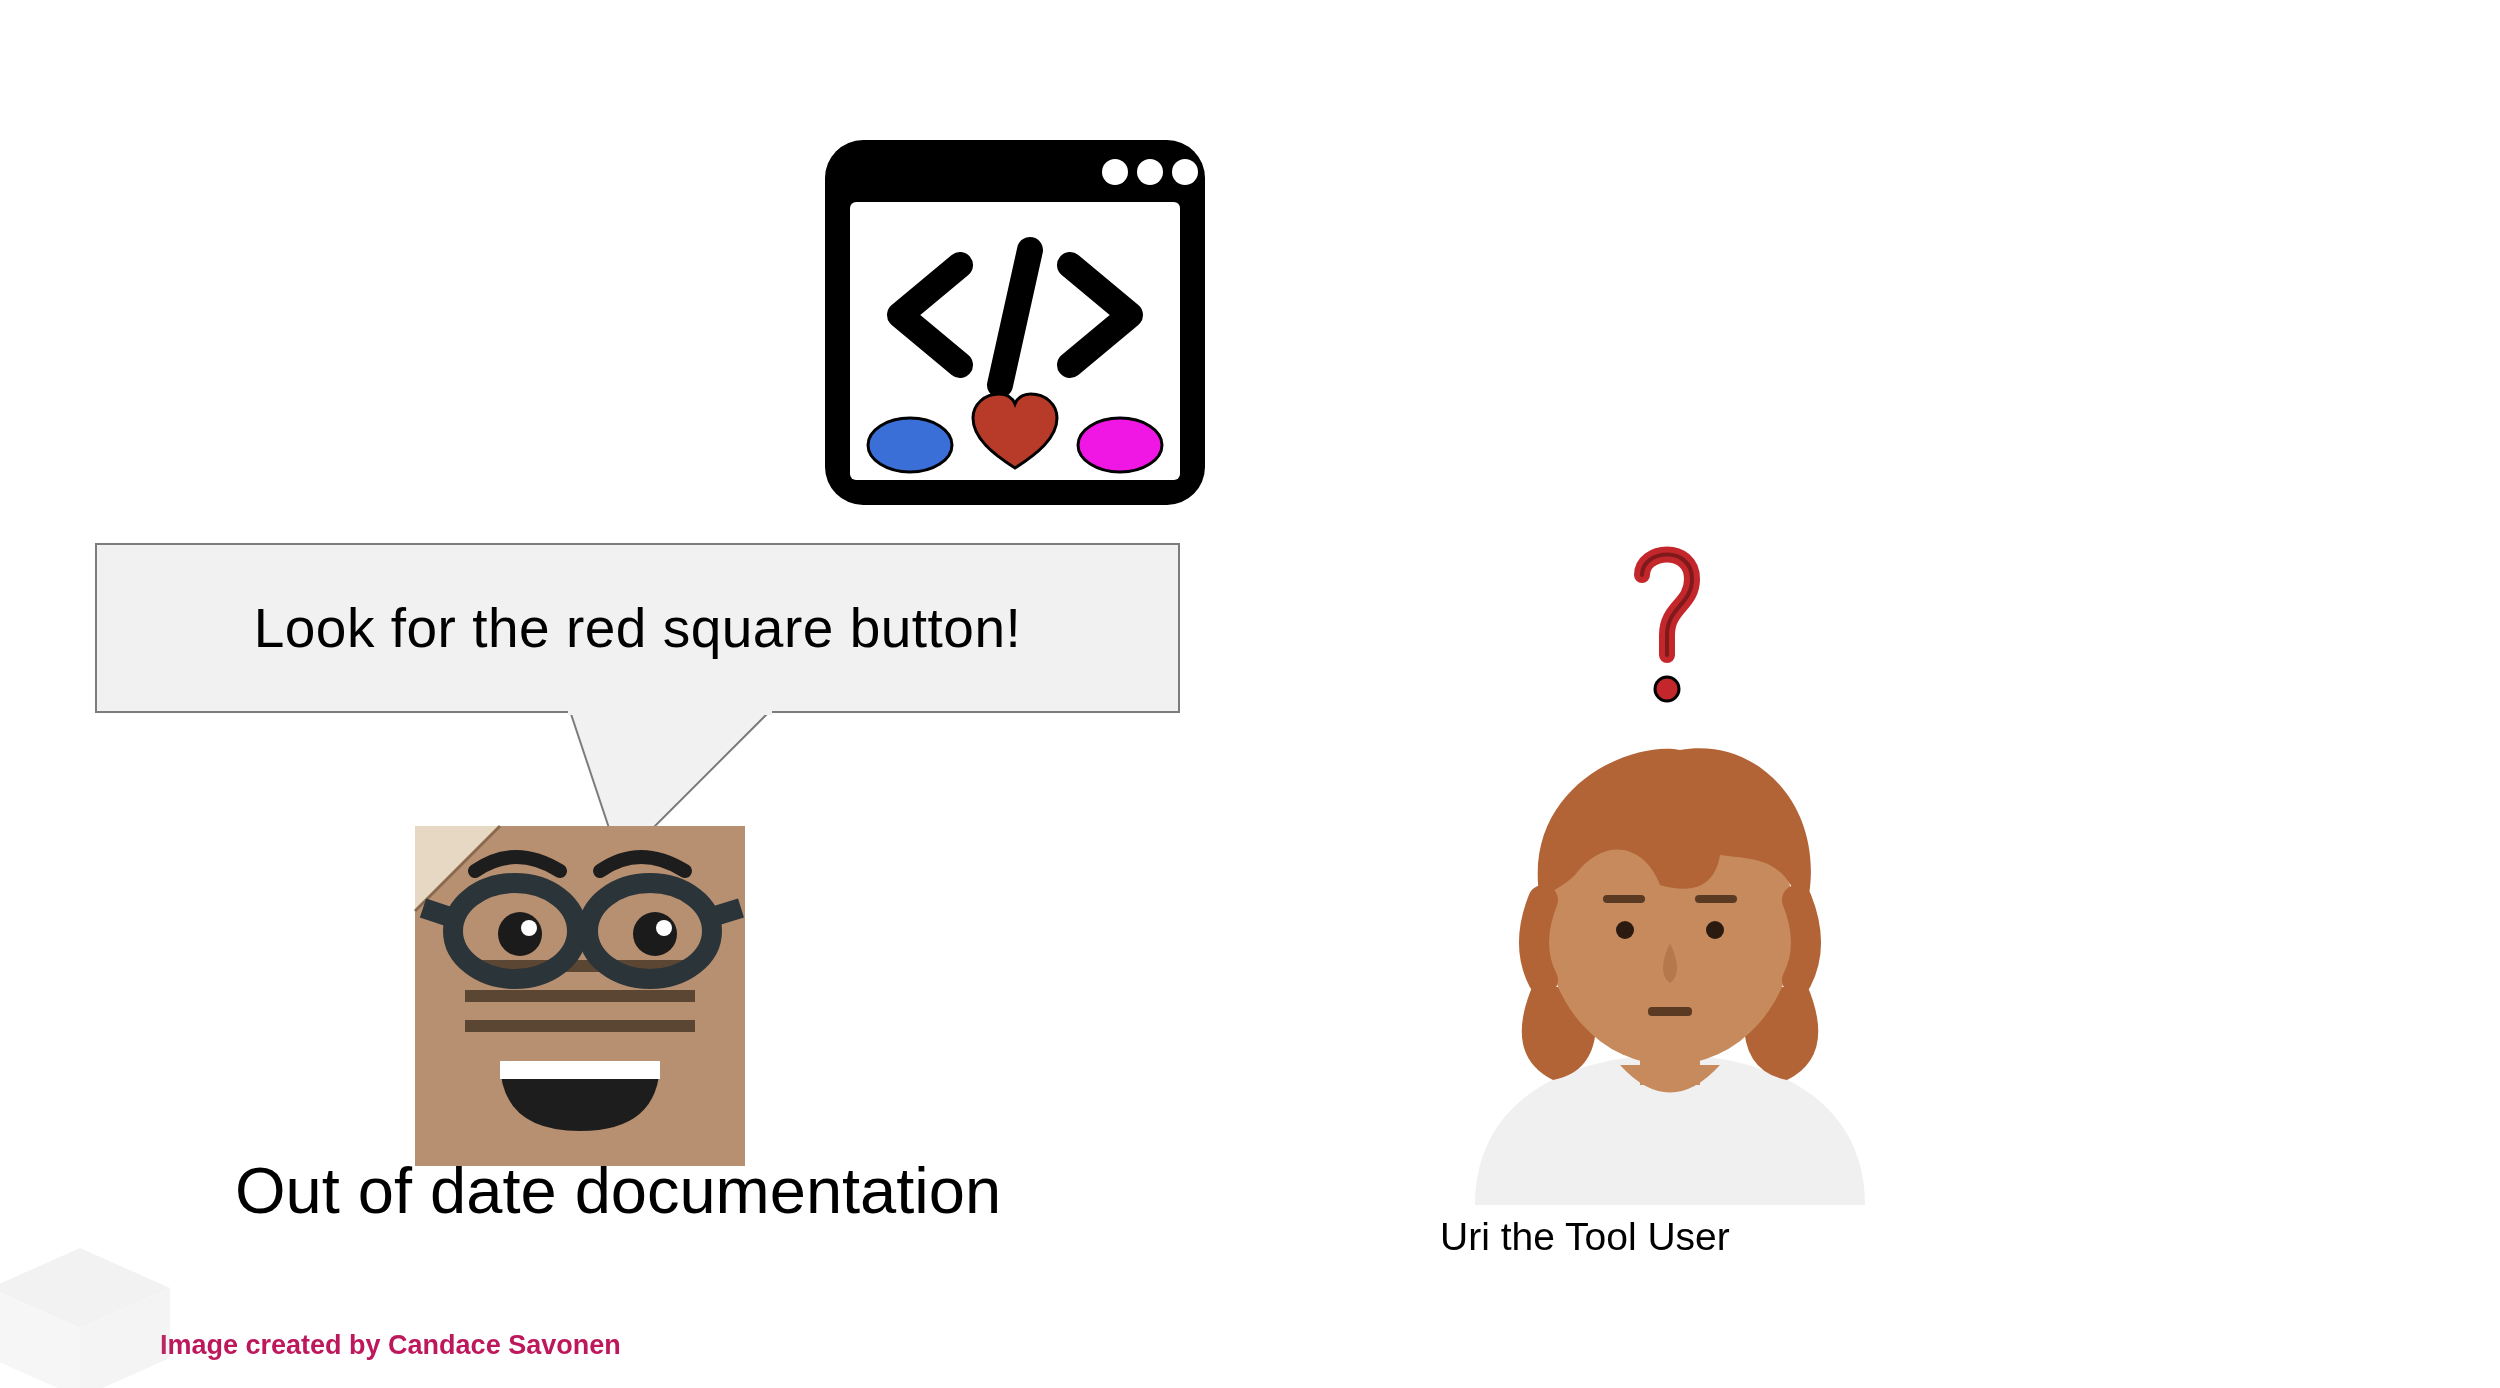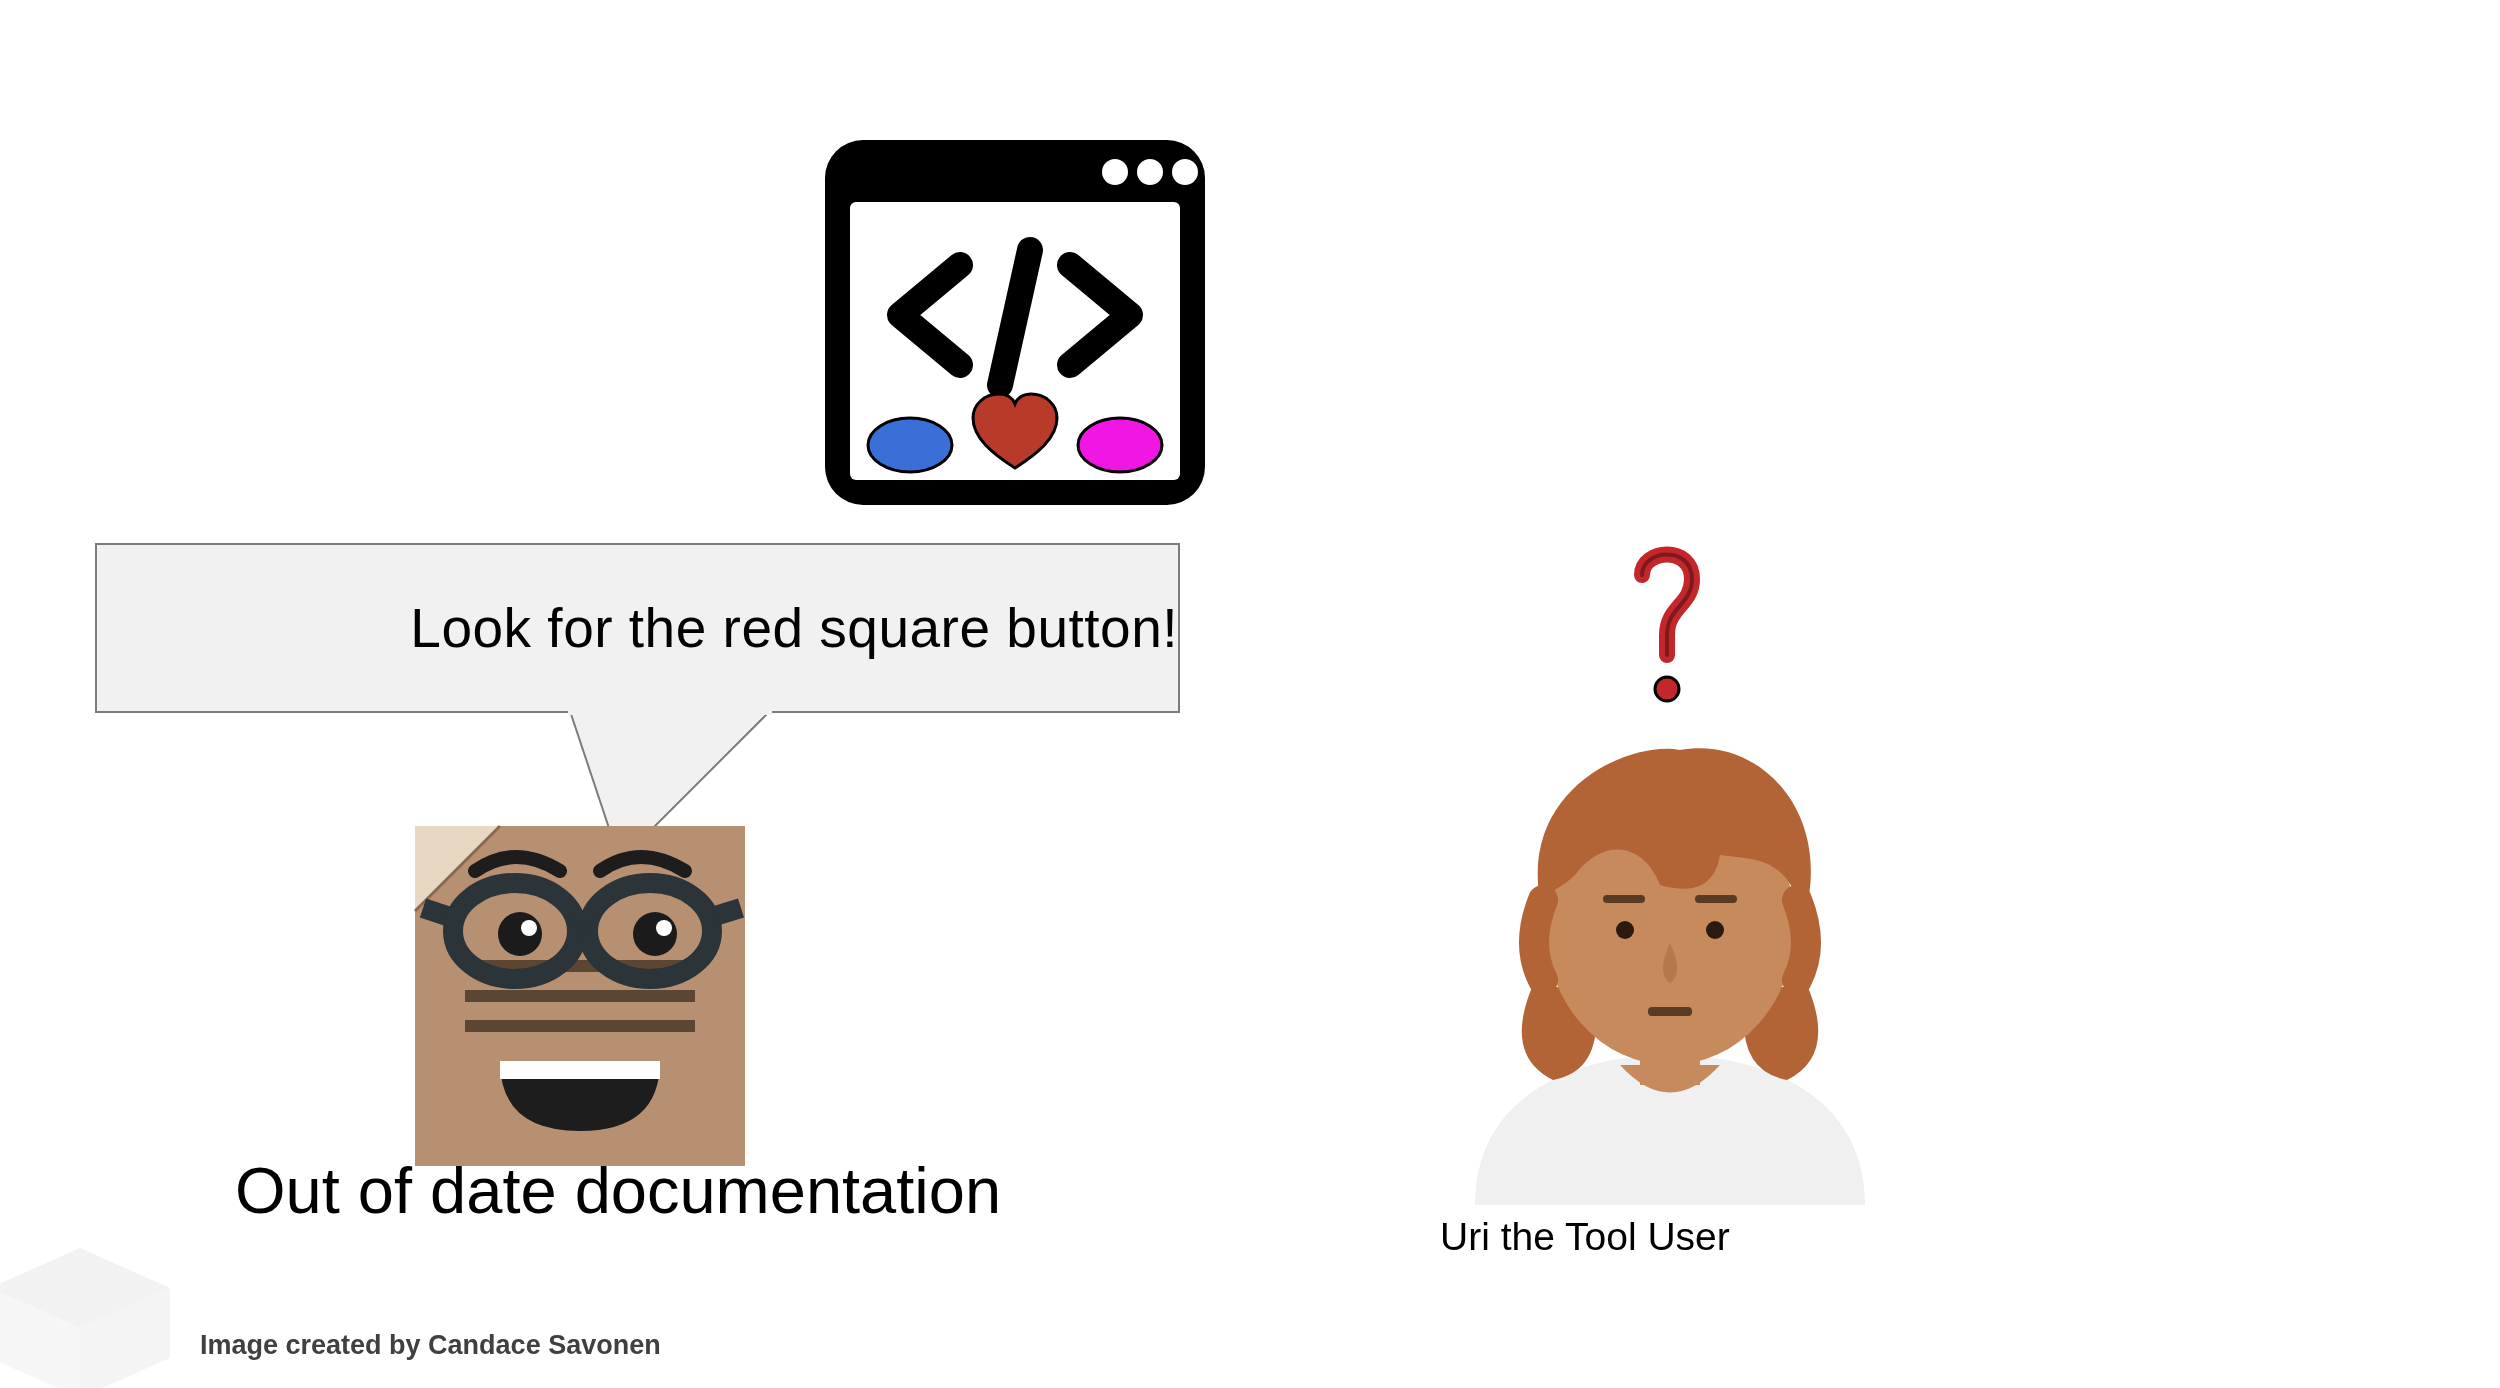--- a/index.html
+++ b/index.html
@@ -27,21 +27,21 @@
   .bubble {
     left: 95px;
     top: 543px;
     width: 1085px;
     height: 170px;
     background: #f1f1f1;
     border: 2px solid #7c7c7c;
     box-sizing: border-box;
     display: flex;
     align-items: center;
-    justify-content: flex-end;
+    justify-content: center;
   }
   .bubble-text {
     font-size: 55px;
     color: #000;
     letter-spacing: 0.5px;
   }
   .bubble-tail {
     left: 560px;
     top: 711px;
     width: 260px;
@@ -83,22 +83,21 @@
     width: 80px;
     height: 175px;
   }
 
   
   .credit {
     left: 160px;
     top: 1330px;
     font-size: 27px;
     font-weight: 600;
-    color: #404040;
-    margin-left: 40px;
+    color: #be185d;
   }
 
   
   .corner-book {
     left: -10px;
     top: 1248px;
     width: 180px;
     height: 150px;
     opacity: 0.10;
   }

